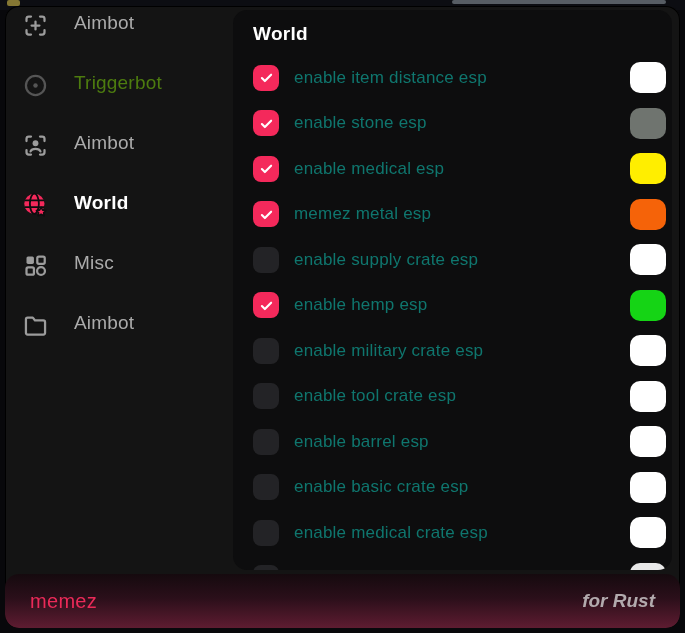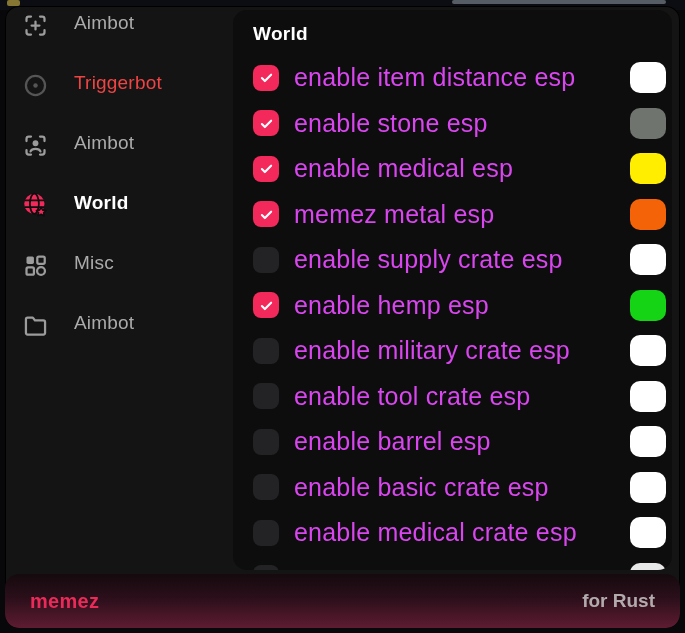--- a/index.html
+++ b/index.html
@@ -23,55 +23,55 @@
   
   .sidebar{position:absolute;left:0;top:6px;width:228px}
   .side-item{
     display:flex;align-items:flex-start;height:60px;padding-left:17px;gap:25px;
     color:#9c9c9c;cursor:pointer;user-select:none;
   }
   .side-item .icon{width:27px;height:27px;flex:none;display:flex;align-items:center;justify-content:center}
   .side-item .icon svg{width:27px;height:27px;display:block}
   .side-label{font-size:19px;color:#ababab;letter-spacing:.2px}
   .side-item.dim{color:#555}
-  .side-item.dim .side-label{color:#ef4444}
+  .side-item.dim .side-label{color:#4d7c0f}
   .side-item.active{color:var(--accent)}
   .side-item.active .side-label{color:#ffffff;font-weight:600}
 
   
   .panel{
     position:absolute;left:228px;top:4px;width:439px;height:560px;
     background:#0d0d0e;border-radius:14px;
     padding:13px 5px 0 20px;box-sizing:border-box;overflow:hidden;
   }
   .panel-title{font-size:19px;font-weight:600;color:#ffffff;margin:0 0 10px 0;letter-spacing:.3px}
   .rows{display:block}
   .row{display:flex;align-items:center;height:45.5px}
   .checkbox{
     width:26px;height:26px;border-radius:8px;background:#232326;
     margin-right:15px;flex:none;display:flex;align-items:center;justify-content:center;
     cursor:pointer;
   }
   .checkbox.checked{background:var(--accent)}
   .checkbox svg{width:17px;height:17px;display:block}
-  .row-label{font-size:25px;color:#d946ef;letter-spacing:.2px}
+  .row-label{font-size:17px;color:#0f766e;letter-spacing:.2px}
   .swatch{
     margin-left:auto;margin-right:1px;width:36px;height:31px;border-radius:10px;
     flex:none;cursor:pointer;
   }
 
   
   .footer{
     position:absolute;left:0;bottom:0;width:675px;height:54px;border-radius:14px;
     background:linear-gradient(180deg,#150a0e 0%,#2b0f1a 45%,#5e1c31 100%);
     display:flex;align-items:center;justify-content:space-between;
     padding:0 25px;box-sizing:border-box;
   }
-  .brand{font-size:20px;font-weight:700;letter-spacing:.3px}
-  .tagline{font-size:19px;font-weight:700;color:#b2aaad}
+  .brand{font-size:20px;font-weight:400;letter-spacing:.3px}
+  .tagline{font-size:19px;font-style:italic;font-weight:700;color:#b2aaad}
 </style>
 </head>
 <body style="--accent: #f4295b;">
 
 <div class="bgtop">
   <div class="bgtop-yellow"></div>
   <div class="bgtop-gray"></div>
 </div>
 
 <div class="window">

